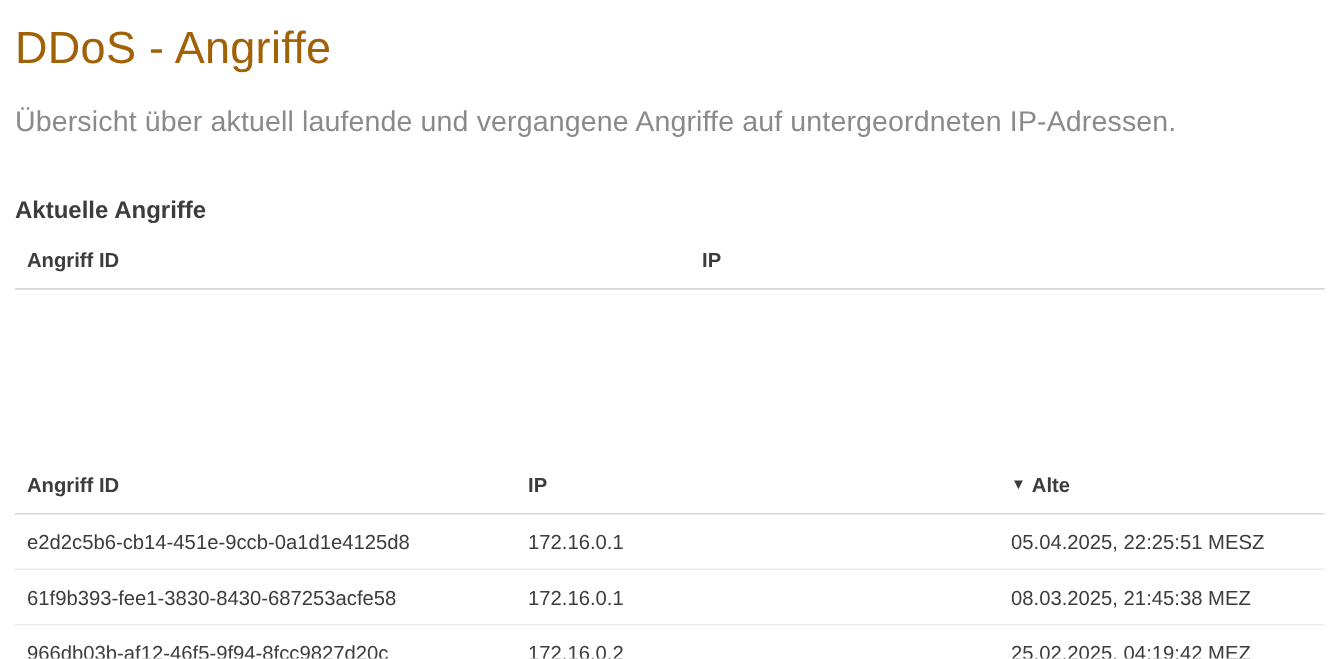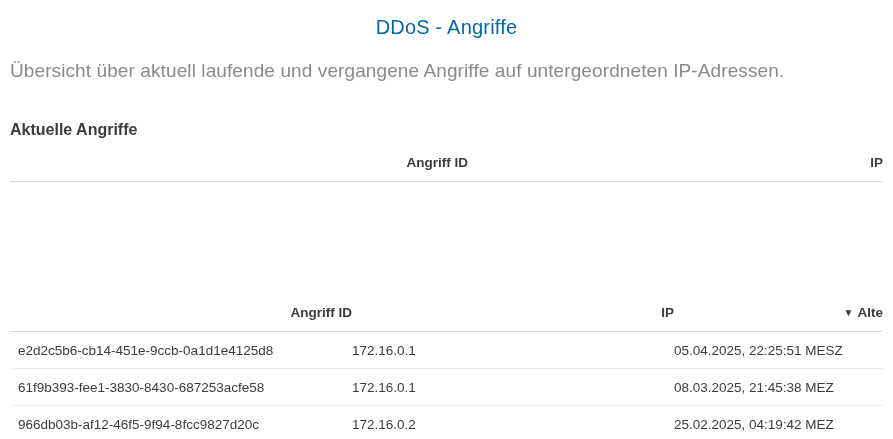--- a/index.html
+++ b/index.html
@@ -15,27 +15,26 @@
     overflow: hidden;
   }
   .page {
     position: relative;
     width: 893px;
     height: 439px;
     box-sizing: border-box;
     padding: 0 10px;
   }
   .page-title {
-    font-size: 20px;
+    font-size: 30px;
     font-weight: 400;
-    color: #0369a1;
+    color: #a16207;
     margin: 0;
     padding-top: 16px;
     letter-spacing: 0.2px;
-    text-align: center;
   }
   .page-subtitle {
     font-size: 19px;
     color: #8a8a8a;
     margin: 0;
     padding-top: 21px;
     letter-spacing: 0.1px;
   }
   .section-heading {
     font-size: 16px;
@@ -49,21 +48,21 @@
   .section-old {
     padding-top: 37px;
   }
   table.data-table {
     width: 100%;
     border-collapse: collapse;
     table-layout: fixed;
     margin-top: 16px;
   }
   table.data-table thead th {
-    text-align: right;
+    text-align: left;
     font-size: 13.5px;
     font-weight: bold;
     color: #3c3c3c;
     padding: 0 0 11px 0;
     border-bottom: 1px solid #d8d8d8;
     white-space: nowrap;
   }
   table.data-table tbody td {
     font-size: 13.5px;
     font-weight: normal;

